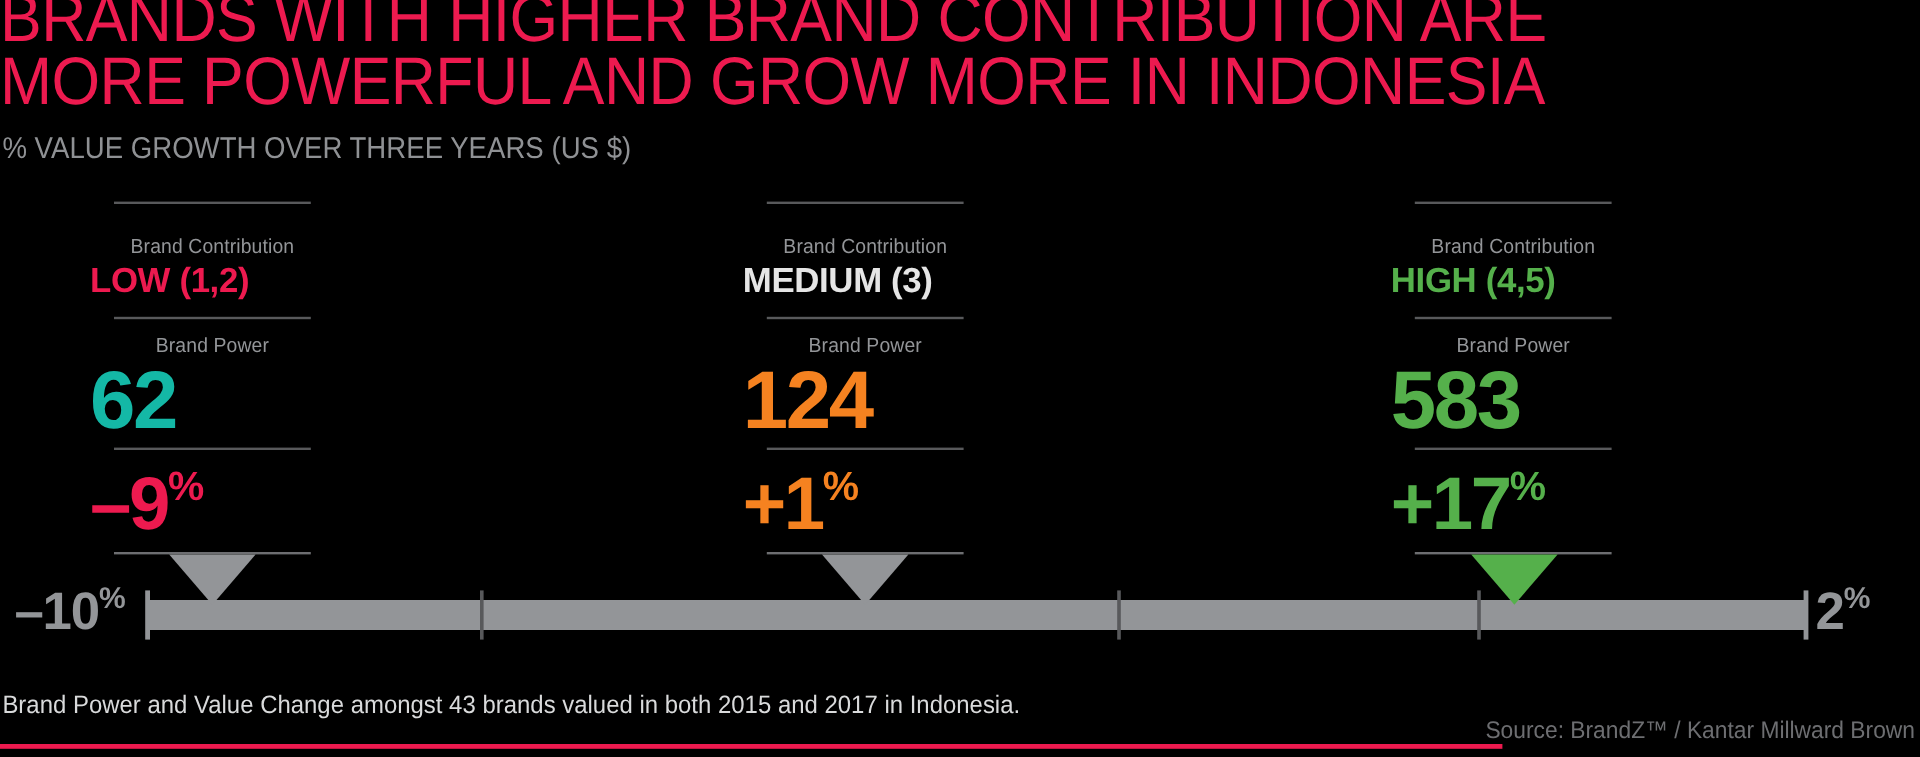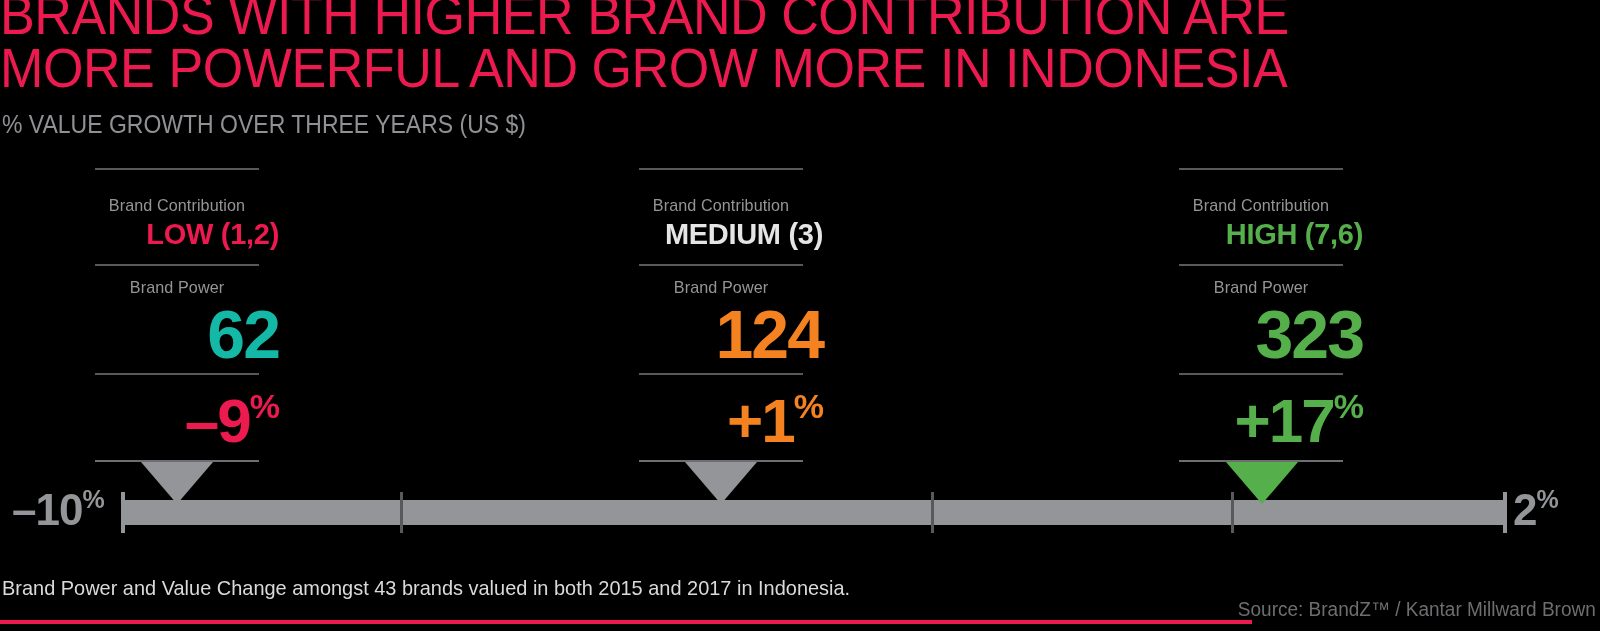--- a/index.html
+++ b/index.html
@@ -66,21 +66,21 @@
     color:#939598;
     font-family:"Liberation Sans Narrow","Liberation Sans", sans-serif;
     font-size:17px; font-weight:400; letter-spacing:0.1px;
     white-space:nowrap;
     transform:scaleX(0.95);
   }
   .cap.c-contrib { top:28px; }
   .cap.c-power   { top:110px; }
 
   .bigval {
-    position:absolute; left:-20px; width:204px; text-align:right;
+    position:absolute; left:-20px; width:204px; text-align:left;
     font-family:"Liberation Sans Narrow","Liberation Sans", sans-serif;
     font-weight:700;
     white-space:nowrap;
     line-height:1;
   }
   .lvl {
     top:52px;
     font-size:29px;
     letter-spacing:-0.3px;
   }
@@ -204,24 +204,24 @@
     <div class="cap c-power">Brand Power</div>
     <div class="bigval power" style="color:#F58220">124</div>
     <div class="rule r3"></div>
     <div class="bigval growth" style="color:#F58220"><span>+1</span><span class="pct">%</span></div>
     <div class="rule r4"></div>
   </div>
 
   <div class="col" style="left:1179px;">
     <div class="rule r1"></div>
     <div class="cap c-contrib">Brand Contribution</div>
-    <div class="bigval lvl" style="color:#55B04B">HIGH (7,6)</div>
+    <div class="bigval lvl" style="color:#55B04B">HIGH (4,5)</div>
     <div class="rule r2"></div>
     <div class="cap c-power">Brand Power</div>
-    <div class="bigval power" style="color:#55B04B">323</div>
+    <div class="bigval power" style="color:#55B04B">583</div>
     <div class="rule r3"></div>
     <div class="bigval growth" style="color:#55B04B"><span>+17</span><span class="pct">%</span></div>
     <div class="rule r4"></div>
   </div>
 
 </div>
 
 <div id="axis-wrap">
 
   <div class="axis-end-label" id="axis-min"><span>–10</span><span class="pct">%</span></div>

